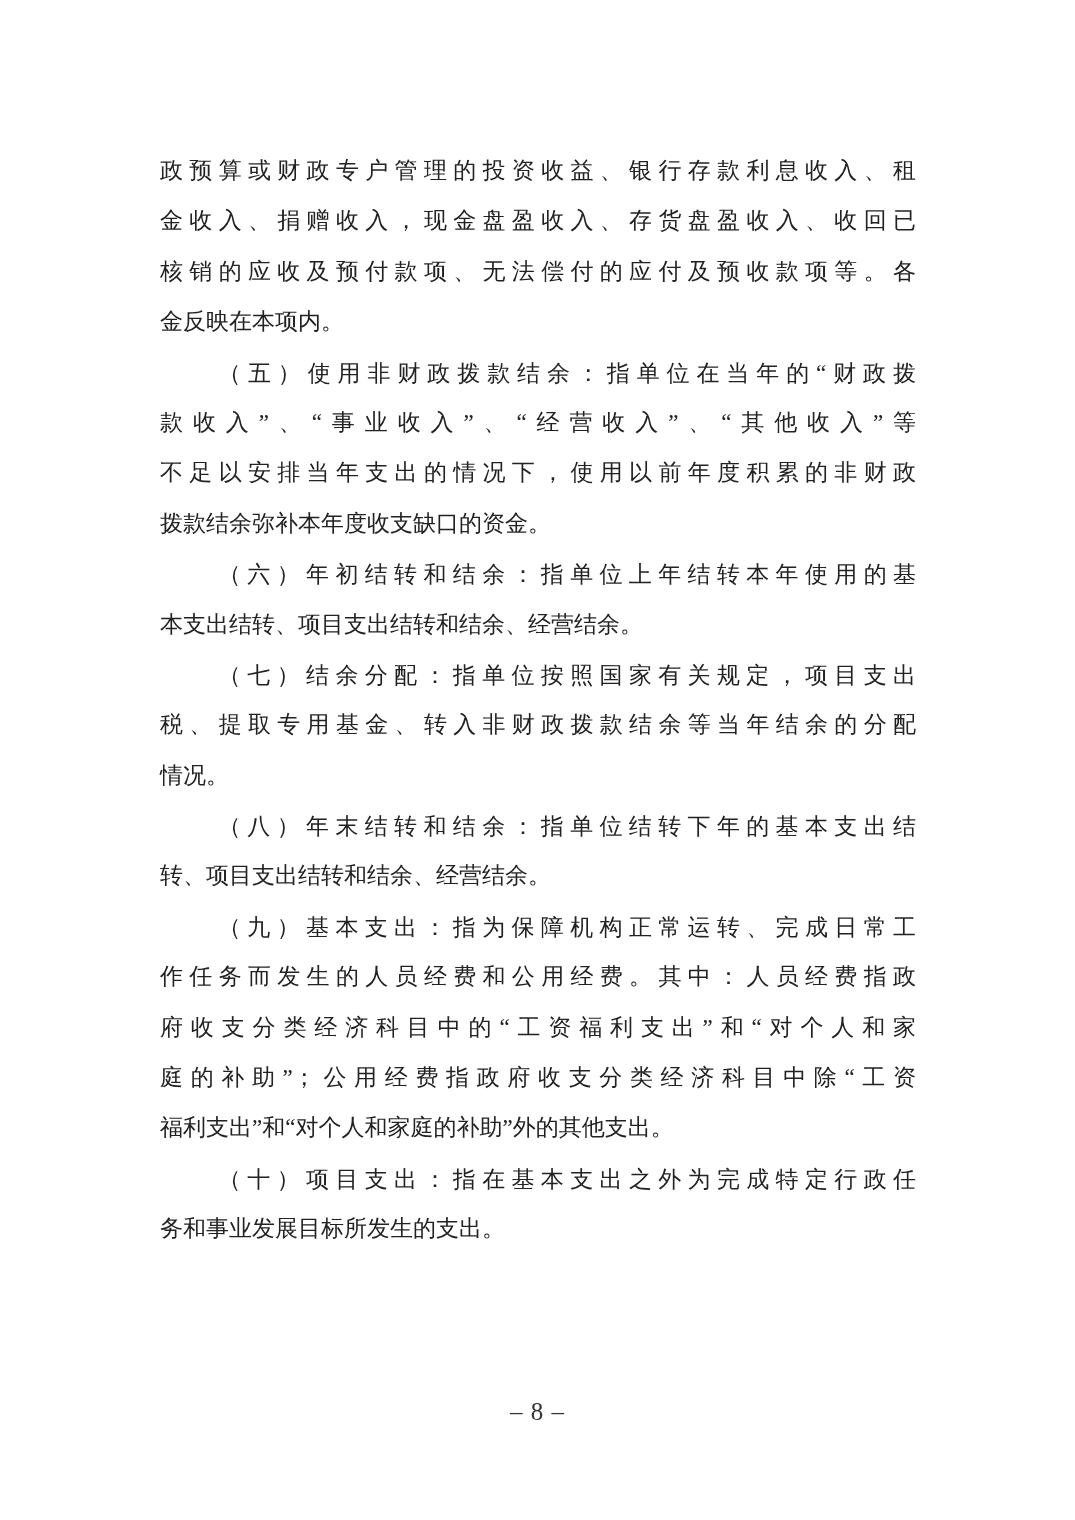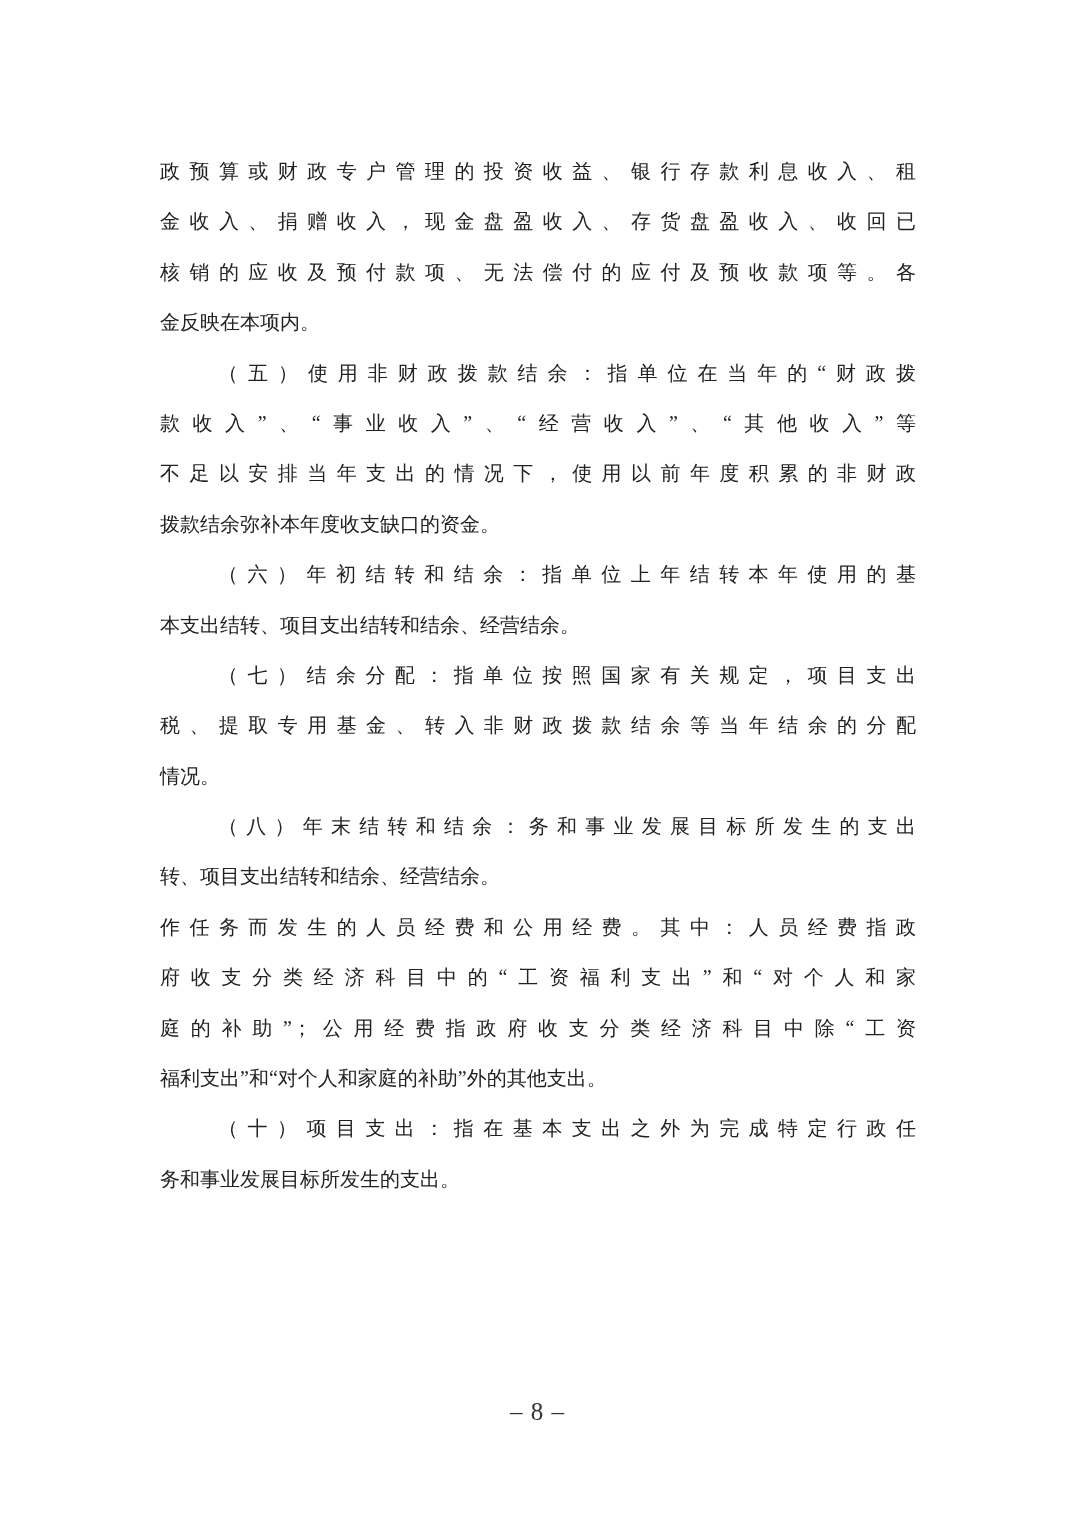--- a/index.html
+++ b/index.html
@@ -13,21 +13,21 @@
     color: #222222;
     overflow: hidden;
   }
   .doc-body {
     position: absolute;
     left: 160px;
     top: 146px;
     width: 756px;
   }
   .line {
-    font-size: 20px;
+    font-size: 23px;
     line-height: 50.4px;
     height: 50.4px;
     text-align: justify;
     text-align-last: justify;
     -moz-text-align-last: justify;
     letter-spacing: 0;
     white-space: nowrap;
   }
   .line.noj {
     text-align: left;
@@ -63,22 +63,23 @@
       <div class="line noj"><span>金反映在本项内。</span></div>
       <div class="line indent"><span class="hd">（五）使用非财政拨款结余：</span><span>指单位在当年的“财政拨</span></div>
       <div class="line"><span>款收入”、“事业收入”、“经营收入”、“其他收入”等</span></div>
       <div class="line"><span>不足以安排当年支出的情况下，使用以前年度积累的非财政</span></div>
       <div class="line noj"><span>拨款结余弥补本年度收支缺口的资金。</span></div>
       <div class="line indent"><span class="hd">（六）年初结转和结余：</span><span>指单位上年结转本年使用的基</span></div>
       <div class="line noj"><span>本支出结转、项目支出结转和结余、经营结余。</span></div>
       <div class="line indent"><span class="hd">（七）结余分配：</span><span>指单位按照国家有关规定，项目支出</span></div>
       <div class="line"><span>税、提取专用基金、转入非财政拨款结余等当年结余的分配</span></div>
       <div class="line noj"><span>情况。</span></div>
-      <div class="line indent"><span class="hd">（八）年末结转和结余：</span><span>务和事业发展目标所发生的支出</span></div>
+      <div class="line indent"><span class="hd">（八）年末结转和结余：</span><span>指单位结转下年的基本支出结</span></div>
       <div class="line noj"><span>转、项目支出结转和结余、经营结余。</span></div>
+      <div class="line indent"><span class="hd">（九）基本支出：</span><span>指为保障机构正常运转、完成日常工</span></div>
       <div class="line"><span>作任务而发生的人员经费和公用经费。其中：人员经费指政</span></div>
       <div class="line"><span>府收支分类经济科目中的“工资福利支出”和“对个人和家</span></div>
       <div class="line"><span>庭的补助”；公用经费指政府收支分类经济科目中除“工资</span></div>
       <div class="line noj"><span>福利支出”和“对个人和家庭的补助”外的其他支出。</span></div>
       <div class="line indent"><span class="hd">（十）项目支出：</span><span>指在基本支出之外为完成特定行政任</span></div>
       <div class="line noj"><span>务和事业发展目标所发生的支出。</span></div>
     </div>
   <div class="footer">– 8 –</div>
 </div>
 

